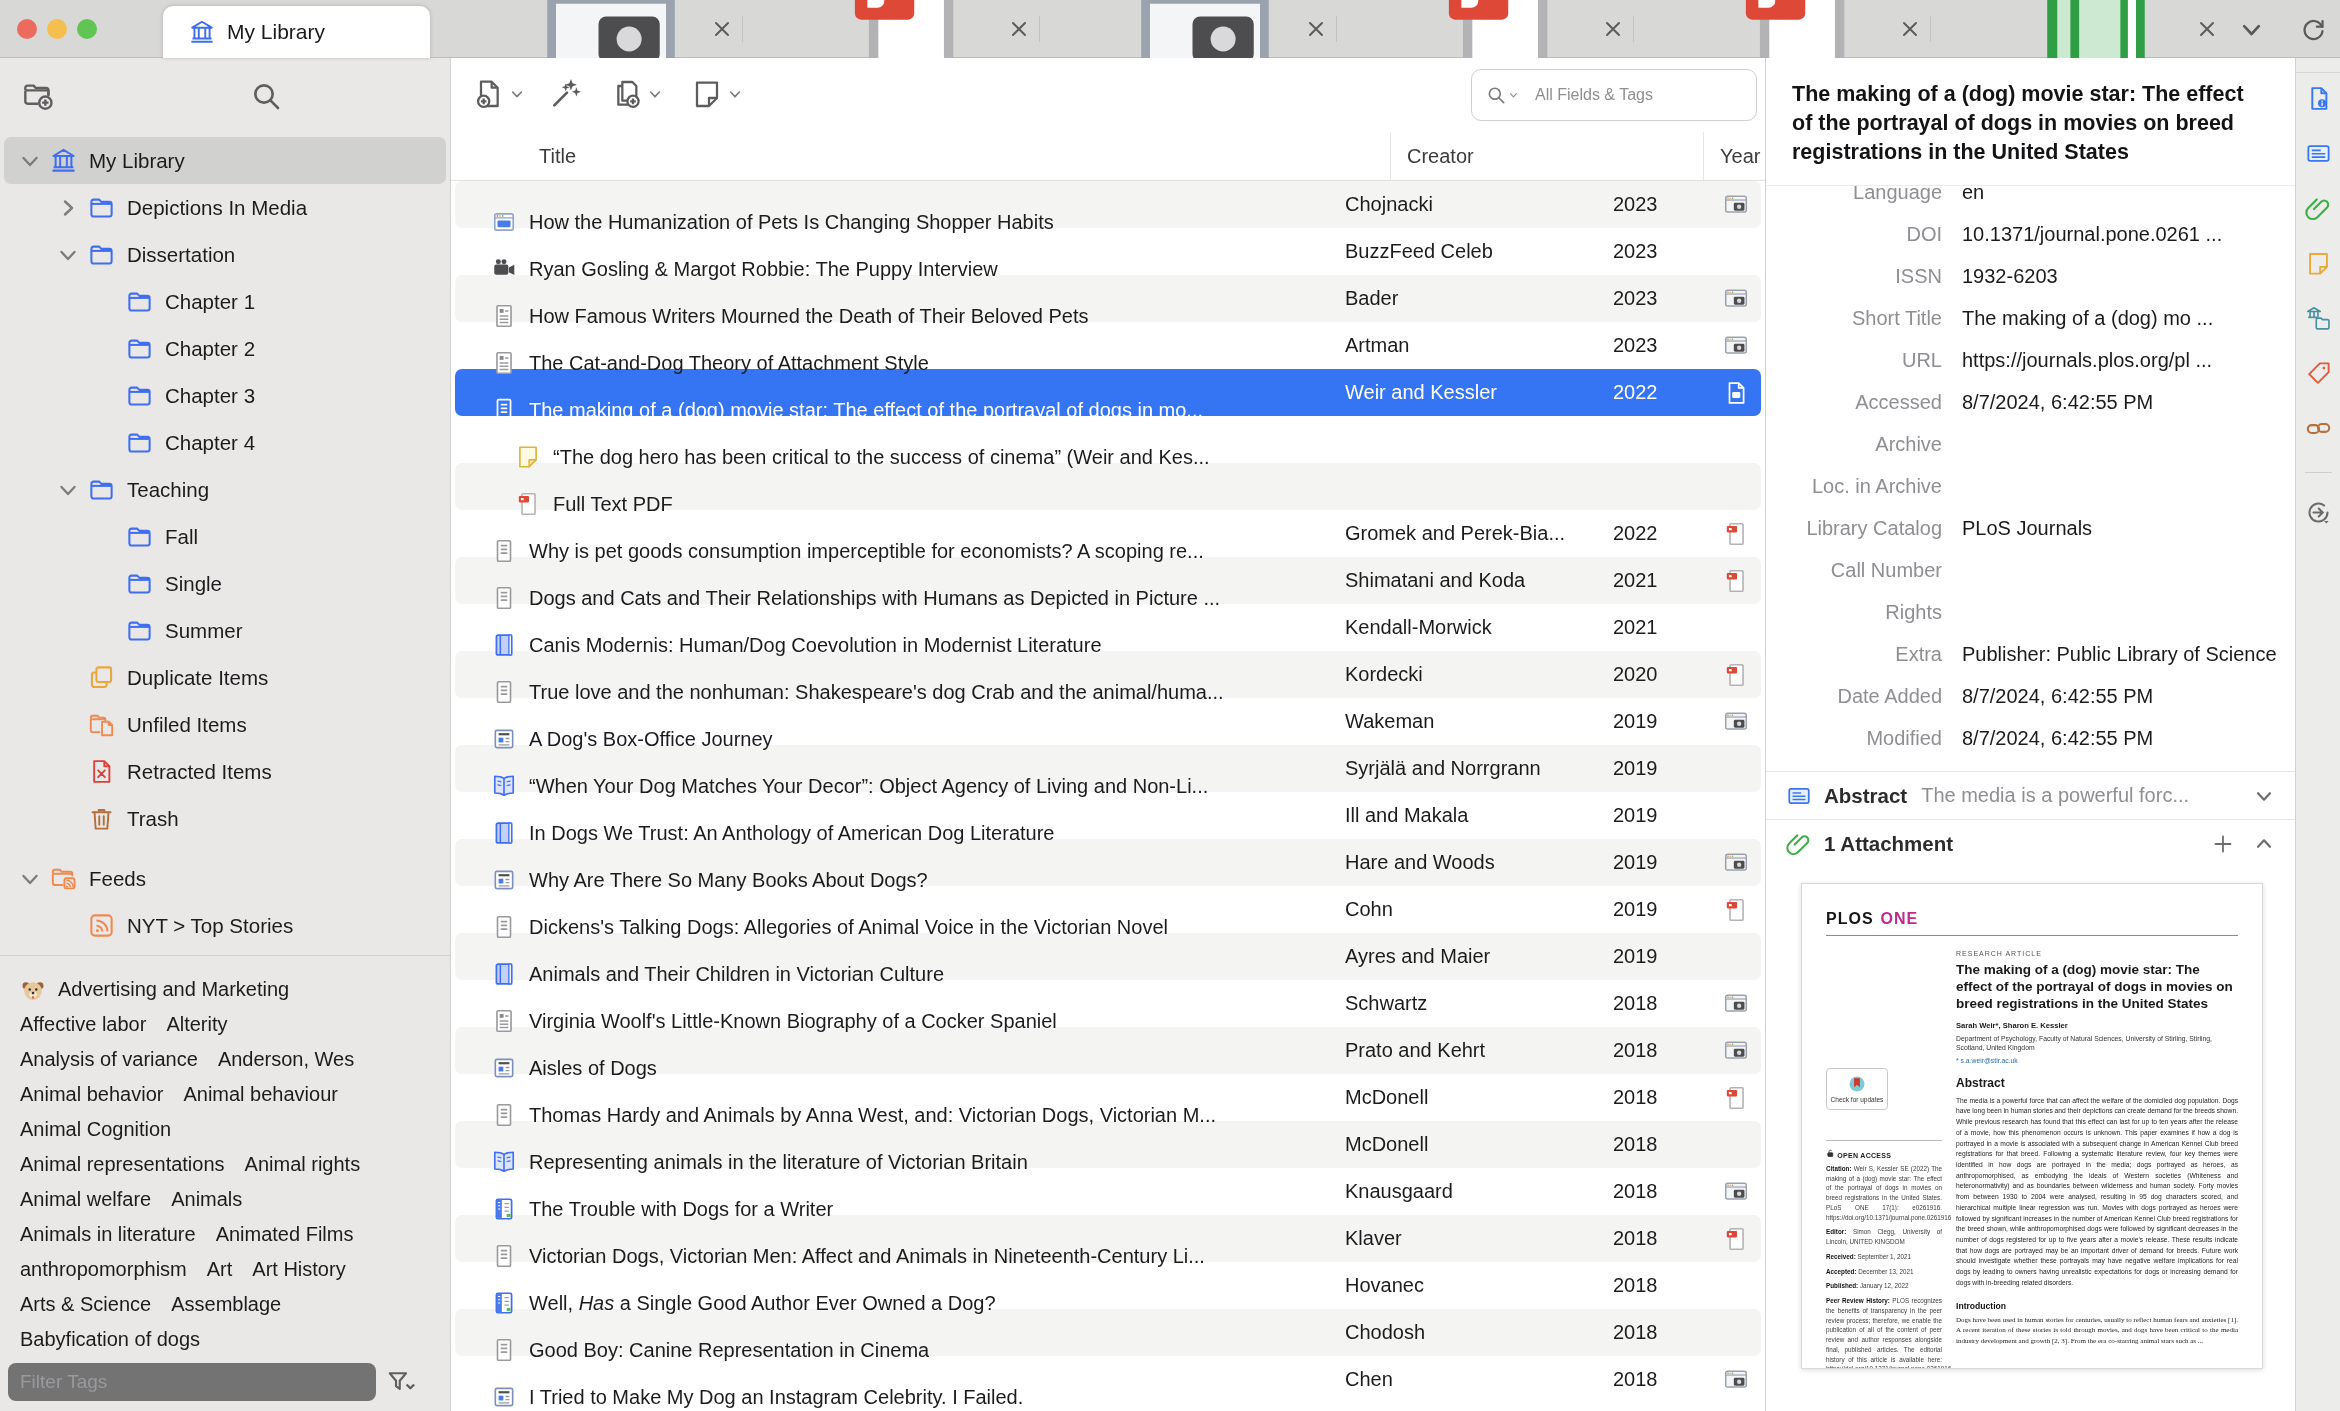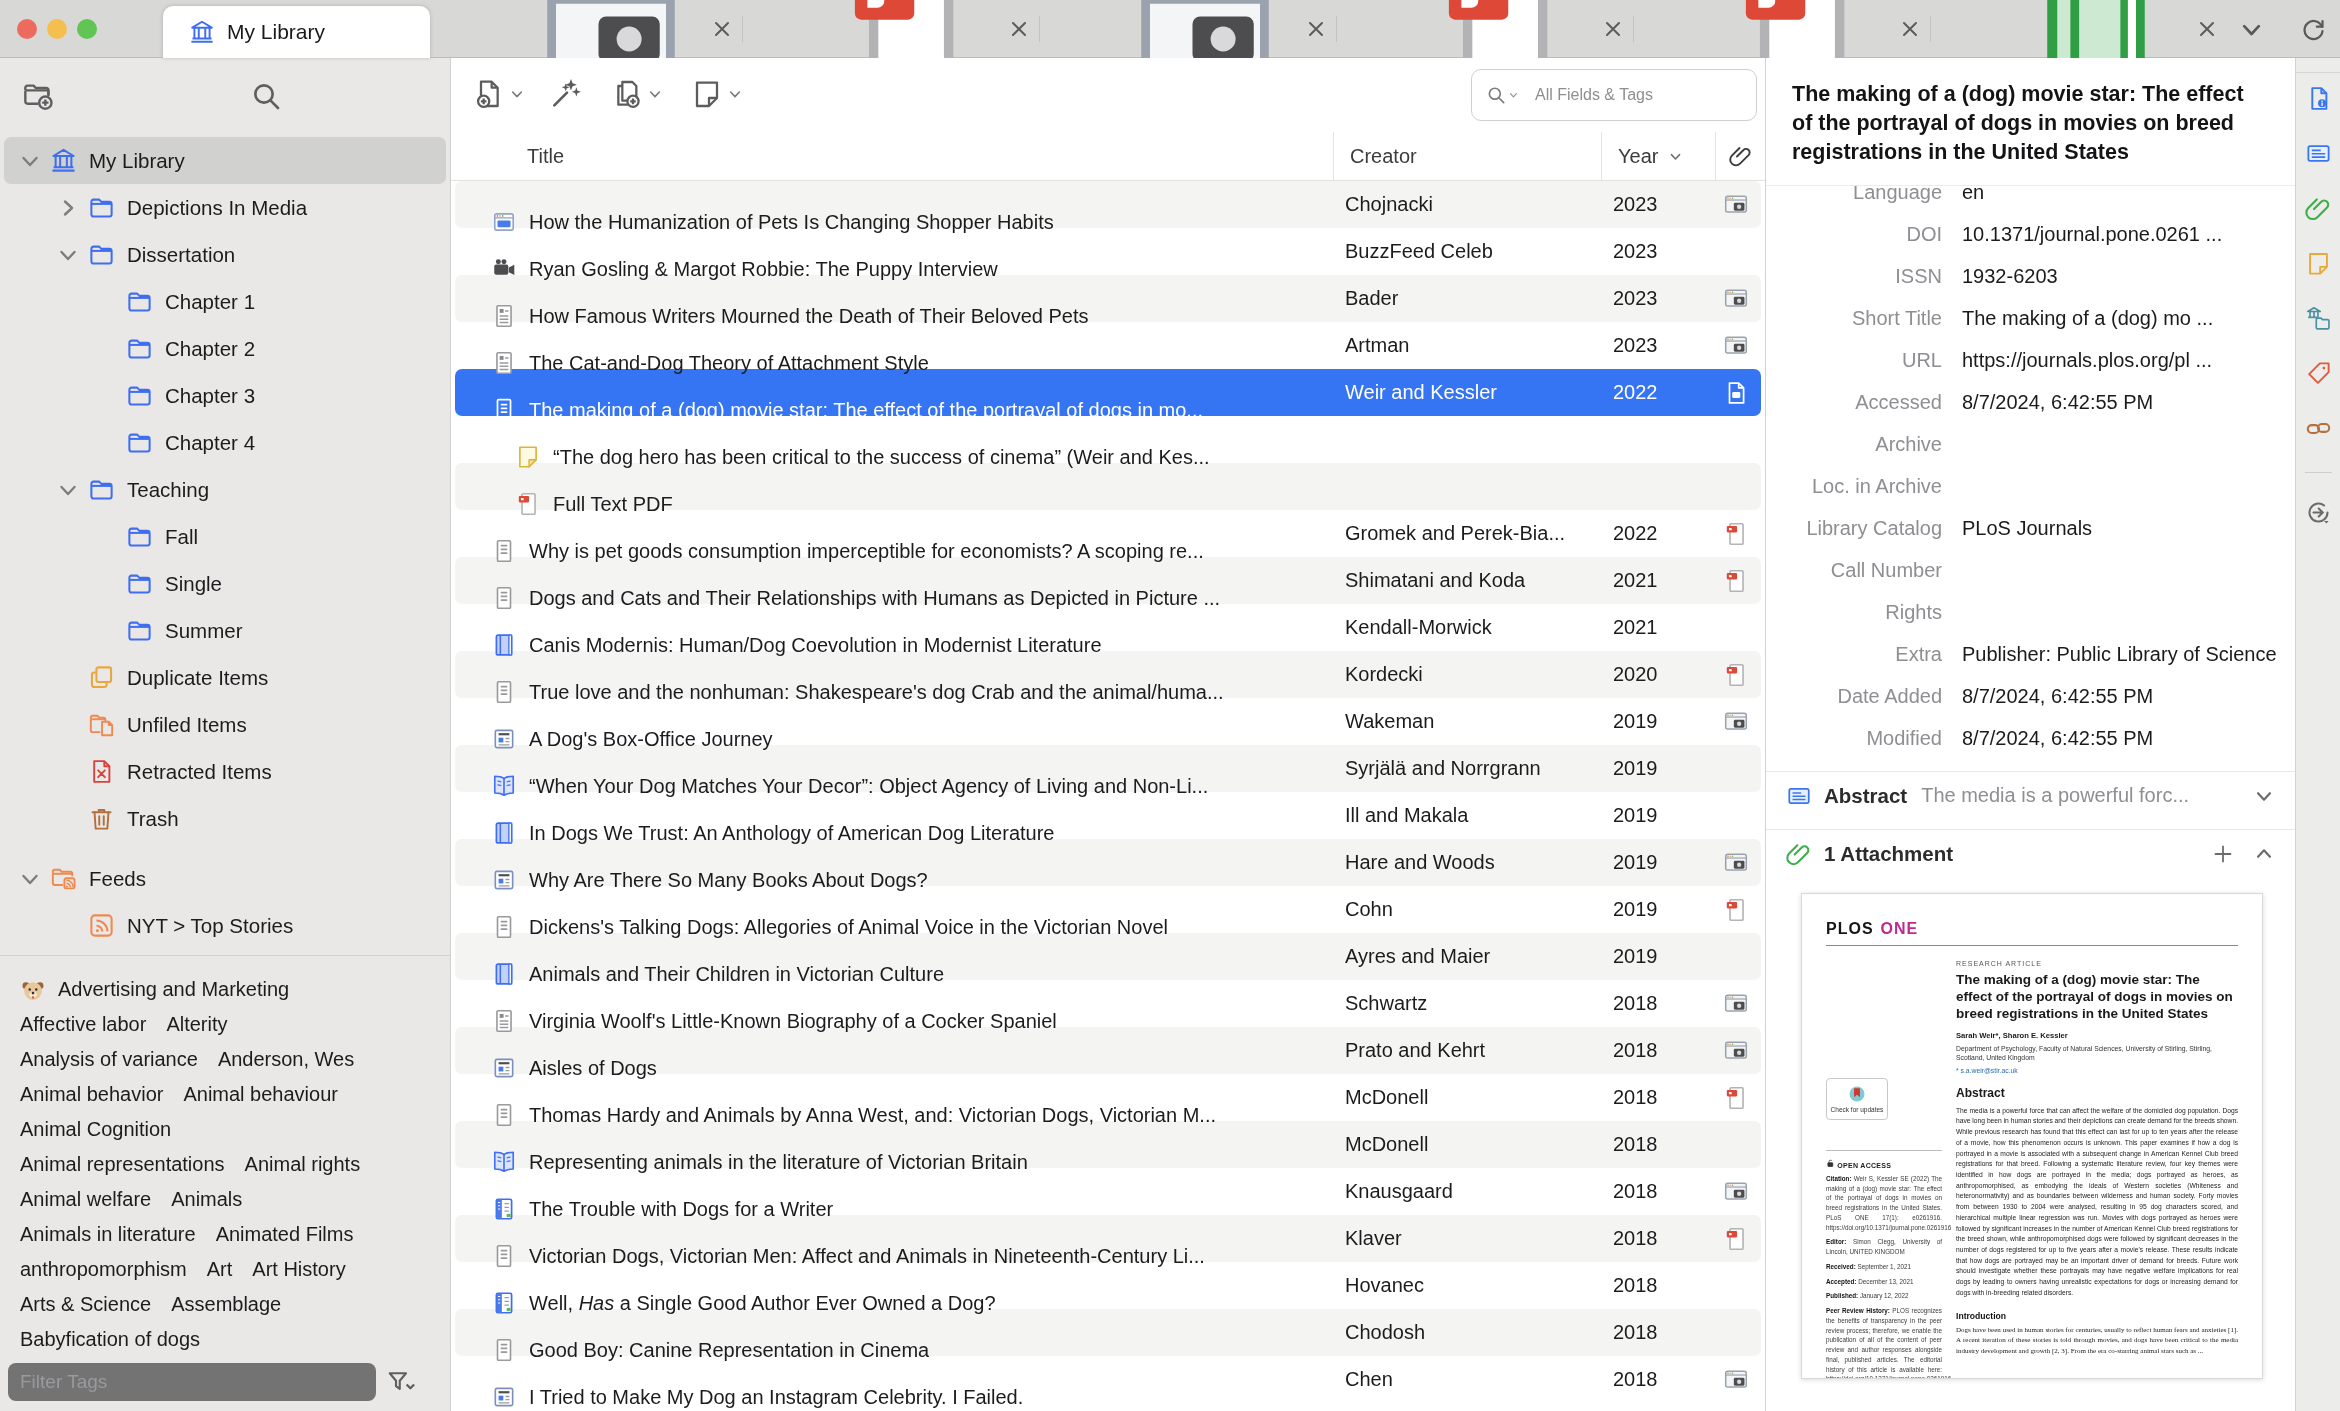--- a/index.html
+++ b/index.html
@@ -69,21 +69,21 @@
   .m-search { position:absolute; left:1020px; top:11px; width:286px; height:52px;
     border:1px solid #cfcfcd; border-radius:10px; background:#fff; display:flex;
     align-items:center; padding:0 14px; }
   .m-search .sic { width:26px; height:26px; color:#7c7c7e; }
   .m-search .schev { width:14px; height:14px; color:#8c8c8e; margin-left:2px; }
   .m-search input { border:none; outline:none; flex:1; margin-left:16px; font-size:16px;
     font-family:"Liberation Sans",sans-serif; color:#1c1c1e; background:transparent; }
   .m-search input::placeholder { color:#8e8e93; }
   .m-header { position:absolute; top:74px; left:0; right:0; height:49px;
     border-bottom:1px solid #e2e2e1; display:grid;
-    grid-template-columns:878px 268px 114px 1fr; padding-left:4px; align-items:center; }
+    grid-template-columns:878px 268px 114px 1fr; padding-left:16px; align-items:center;gap:45px; }
   .m-header .hcell { font-size:20px; color:#3c3c3e; position:relative; height:100%;
     display:flex; align-items:center; }
   .h-title { padding-left:72px; }
   .h-creator, .h-year { padding-left:16px; border-left:1px solid #e4e4e3; }
   .h-year .ychev { width:15px; height:15px; color:#6e6e70; margin-left:10px; }
   .h-att { border-left:1px solid #e4e4e3; justify-content:center; color:#6e6e70; }
   .h-att .pcl { width:24px; height:24px; }
   .m-rows { position:absolute; top:123px; left:0; right:0; bottom:0; overflow:hidden; }
   .lrow { height:47px; margin:0 4px; border-radius:7px; display:grid;
     grid-template-columns:874px 268px 114px 1fr; align-items:center; }
@@ -104,21 +104,21 @@
     border-left:1px solid #d2d2d0; overflow:hidden; }
   .ip-title { padding:22px 26px 18px 26px; font-size:21.5px; font-weight:bold;
     line-height:29px; color:#141416; border-bottom:1px solid #ececeb; }
   .ip-clip { overflow:hidden; }
   .ip-fields { margin-top:-15px; }
   .frow { display:grid; grid-template-columns:176px 1fr; column-gap:20px;
     padding:8px 14px 8px 0; }
   .frow .fl { font-size:20px; color:#8e8e93; text-align:right; line-height:26px; }
   .frow .fv { font-size:20px; color:#1b1b1d; line-height:26px; overflow-wrap:break-word; }
   .ip-sec { border-top:1px solid #e8e8e7; height:48px; display:flex; align-items:center;
-    padding:0 20px; margin-top:10px; }
+    padding:0 20px; }
   .ip-sec.first { margin-top:12px; }
   .ip-sec .sicon { width:26px; height:26px; flex:none; }
   .ip-sec .sbold { font-size:20.5px; font-weight:bold; margin-left:12px; color:#2c2c2e; }
   .ip-sec .sprev { font-size:20px; color:#8e8e93; margin-left:14px; flex:1;
     white-space:nowrap; overflow:hidden; }
   .ip-sec .schev { width:22px; height:22px; color:#6c6c6e; flex:none; }
   .ip-sec .splus { width:24px; height:24px; color:#6c6c6e; flex:none; margin-right:18px; }
   .ip-card { margin:16px 28px 0 35px; width:462px; height:486px; background:#fff;
     border:1px solid #d8d8d6; box-shadow:0 1px 5px rgba(0,0,0,.14); padding:26px 24px;
     overflow:hidden; }

